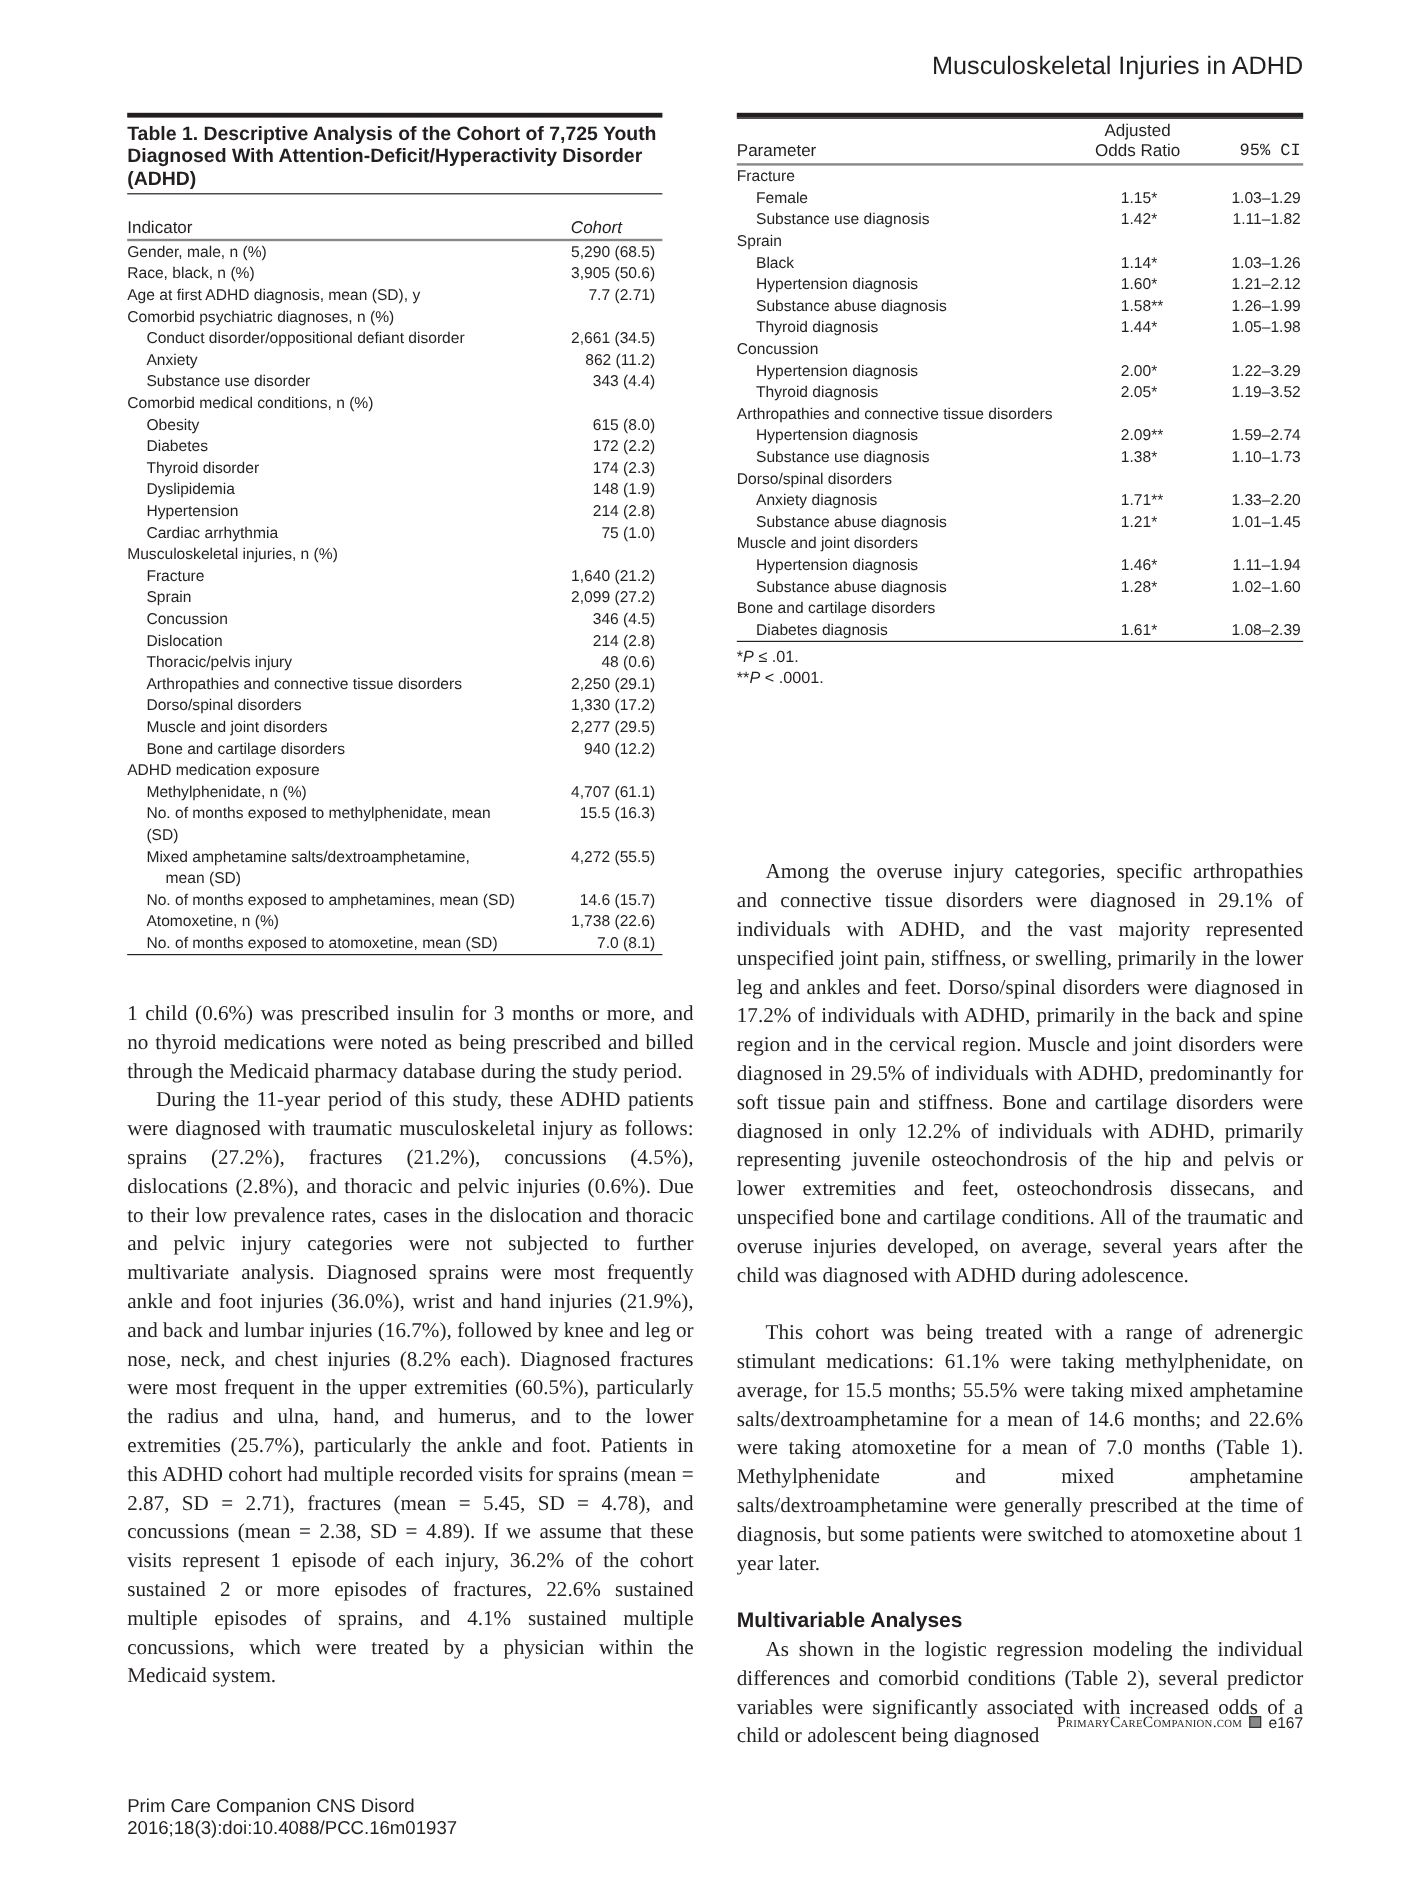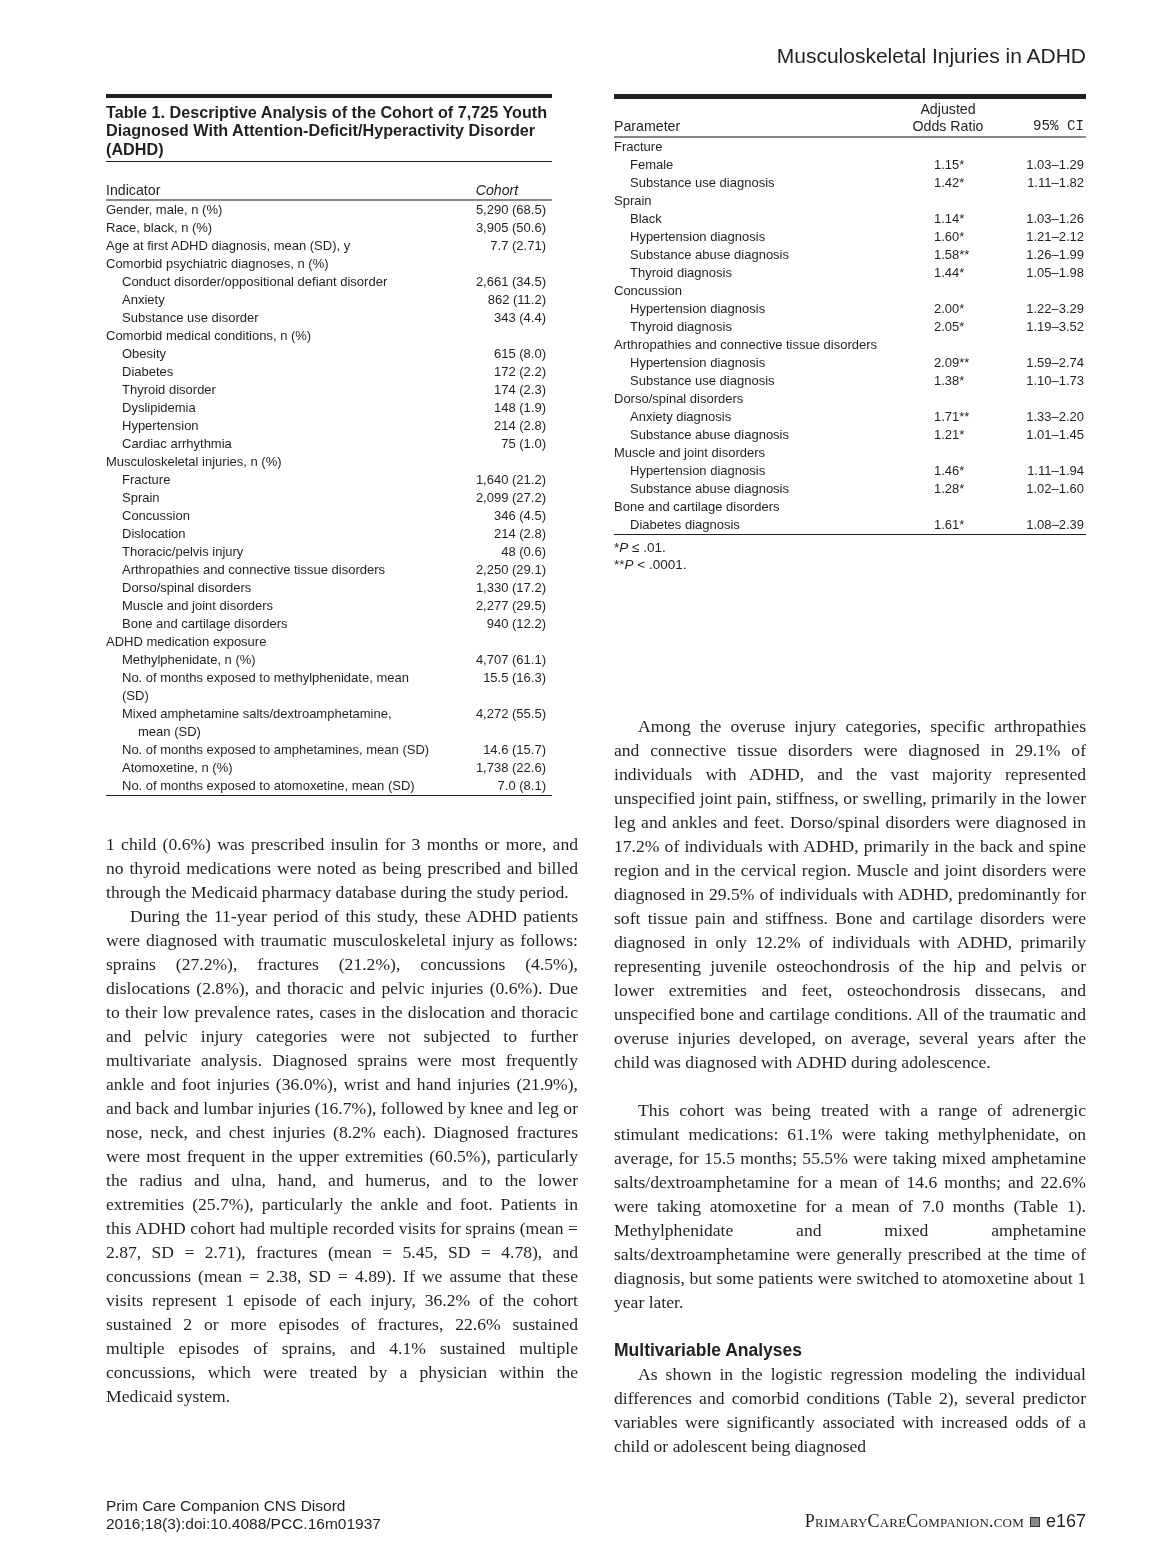--- a/index.html
+++ b/index.html
@@ -35,21 +35,21 @@
   .col { position: absolute; width: 472px; font-size: 17.6px; line-height: 24px; text-align: justify; }
   .col p { margin: 0; text-indent: 24px; }
   .col p.noindent { text-indent: 0; }
   #col-left { left: 106px; top: 832px; }
   #col-right-1 { left: 614px; top: 714px; }
   #col-right-2 { left: 614px; top: 1098px; }
   .subhead { font-weight: bold; font-size: 17.5px; margin-top: 24px; line-height: 24px; }
 
   
   .footer-left { position: absolute; left: 106px; top: 1497px; font-size: 15.5px; line-height: 18px; }
-  .footer-right { position: absolute; right: 84px; top: 1511px; font-size: 18px; display: flex; align-items: center; gap: 6px; margin-left: 38px; }
+  .footer-right { position: absolute; right: 84px; top: 1427px; font-size: 13px; display: flex; align-items: center; gap: 6px; margin-left: 38px; }
   .smallcaps { font-variant: small-caps; letter-spacing: 0.2px; }
   .sq-icon { display: inline-block; width: 10px; height: 10px; background: #888; border: 1px solid #333; box-sizing: border-box; }
 </style>
 </head>
 <body>
 
 <div class="running-head sans">Musculoskeletal Injuries in ADHD</div>
 
 <div id="table1" class="tbl sans">
   <div class="topbar"></div>

